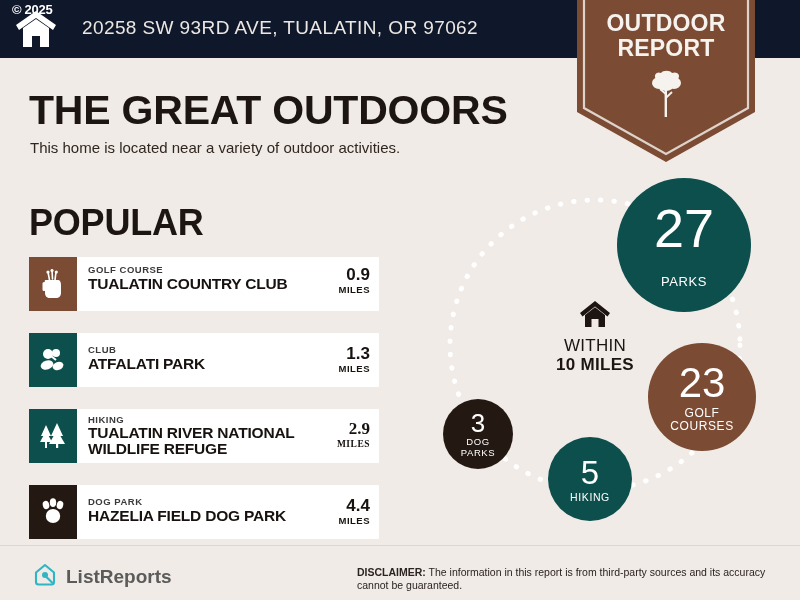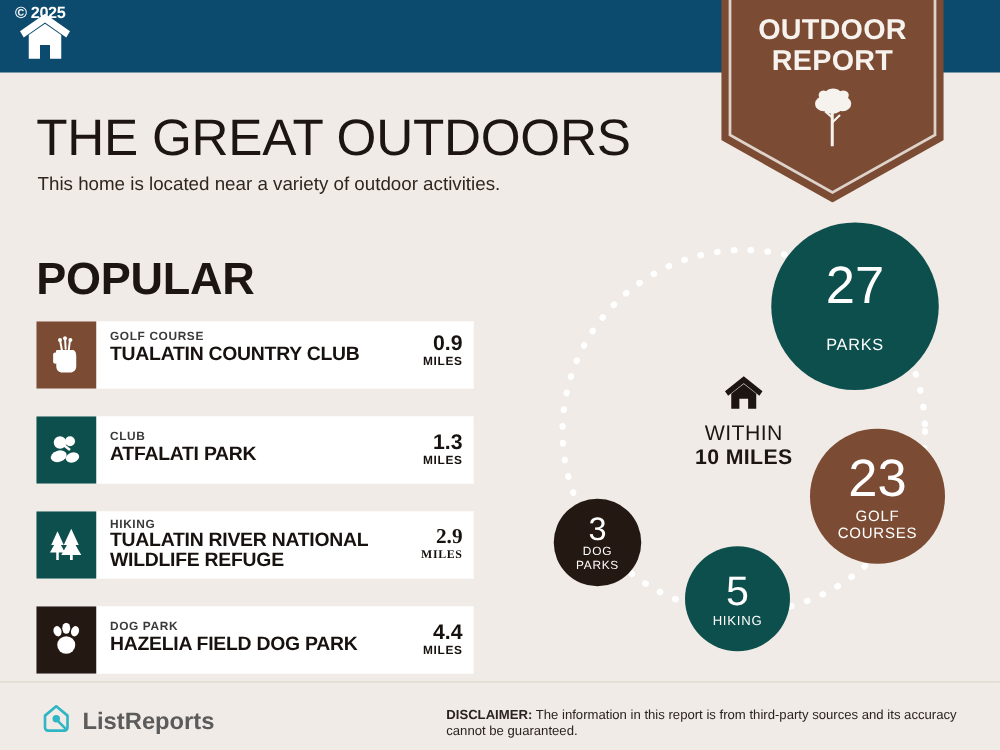--- a/index.html
+++ b/index.html
@@ -12,21 +12,21 @@
   #page {
     position: relative;
     width: 800px; height: 600px;
     background: #f0ebe6;
   }
 
   
   .header-bar {
     position: absolute; left: 0; top: 0;
     width: 800px; height: 58px;
-    background: #0c4a6e;
+    background: #0f172a;
   }
   .home-logo {
     position: absolute; left: 12px; top: 5px;
     width: 48px; height: 48px;
   }
   .copyright {
     position: absolute; left: 12px; top: 2px;
     color: #ffffff; font-size: 13px; font-weight: bold;
     letter-spacing: -0.3px; z-index: 4;
     font-family: "Liberation Sans", sans-serif;
@@ -52,21 +52,21 @@
     letter-spacing: 0.2px;
   }
   .badge-tree {
     position: absolute; left: 73px; top: 70px;
     width: 33px; height: 48px;
   }
 
   
   .main-title {
     position: absolute; left: 29px; top: 87px;
-    font-size: 41px; font-weight: 400; color: #1d1511;
+    font-size: 41px; font-weight: 700; color: #1d1511;
     letter-spacing: -0.2px;
     text-align: right;
   }
   .sub-title {
     position: absolute; left: 30px; top: 139px;
     font-size: 15px; color: #30261f; font-weight: 400;
   }
   .popular-title {
     position: absolute; left: 29px; top: 202px;
     font-size: 36px; font-weight: 700; color: #1d1511;
@@ -123,21 +123,21 @@
   .bubble {
     position: absolute; border-radius: 50%;
     display: flex; flex-direction: column;
     align-items: center; justify-content: center;
     color: #ffffff; text-align: center;
   }
   .bubble .bnum { font-weight: 400; line-height: 1; }
   .bubble .blabel { font-weight: 400; letter-spacing: 0.6px; }
 
   #b-parks { left: 197px; top: 13px; width: 134px; height: 134px; background: #0c4f4c; }
-  #b-parks .bnum { font-size: 42px; margin-bottom: 19px; }
+  #b-parks .bnum { font-size: 54px; margin-bottom: 19px; }
   #b-parks .blabel { font-size: 13px; }
 
   #b-golf { left: 228px; top: 178px; width: 108px; height: 108px; background: #7b4b33; }
   #b-golf .bnum { font-size: 42px; margin-bottom: 3px; }
   #b-golf .blabel { font-size: 12px; line-height: 13px; }
 
   #b-hiking { left: 128px; top: 272px; width: 84px; height: 84px; background: #0c4f4c; }
   #b-hiking .bnum { font-size: 33px; margin-bottom: 2px; }
   #b-hiking .blabel { font-size: 10.5px; }
 
@@ -175,20 +175,21 @@
 <div id="page">
 
   <div class="header-bar">
     <span class="home-logo">
       <svg width="48" height="48" viewBox="0 0 48 48">
         <path d="M4 20 L24 6 L44 20 L41 25 L24 13 L7 25 Z" fill="#ffffff"></path>
         <path d="M11 23 L24 14 L37 23 L37 42 L28 42 L28 31 L20 31 L20 42 L11 42 Z" fill="#ffffff"></path>
       </svg>
     </span>
     <span class="copyright">© 2025</span>
+    <span class="address">20258 SW 93RD AVE, TUALATIN, OR 97062</span>
   </div>
 
   <div class="badge">
     <svg width="178" height="162" viewBox="0 0 178 162">
       <path d="M0 0 L178 0 L178 112 L89 162 L0 112 Z" fill="#7b4b33"></path>
       <path d="M7 0 L7 108 L89 154 L171 108 L171 0" fill="none" stroke="#f0ebe6" stroke-width="2.2" opacity="0.85"></path>
     </svg>
     <div class="badge-title">
       <div>OUTDOOR</div>
       <div>REPORT</div>

